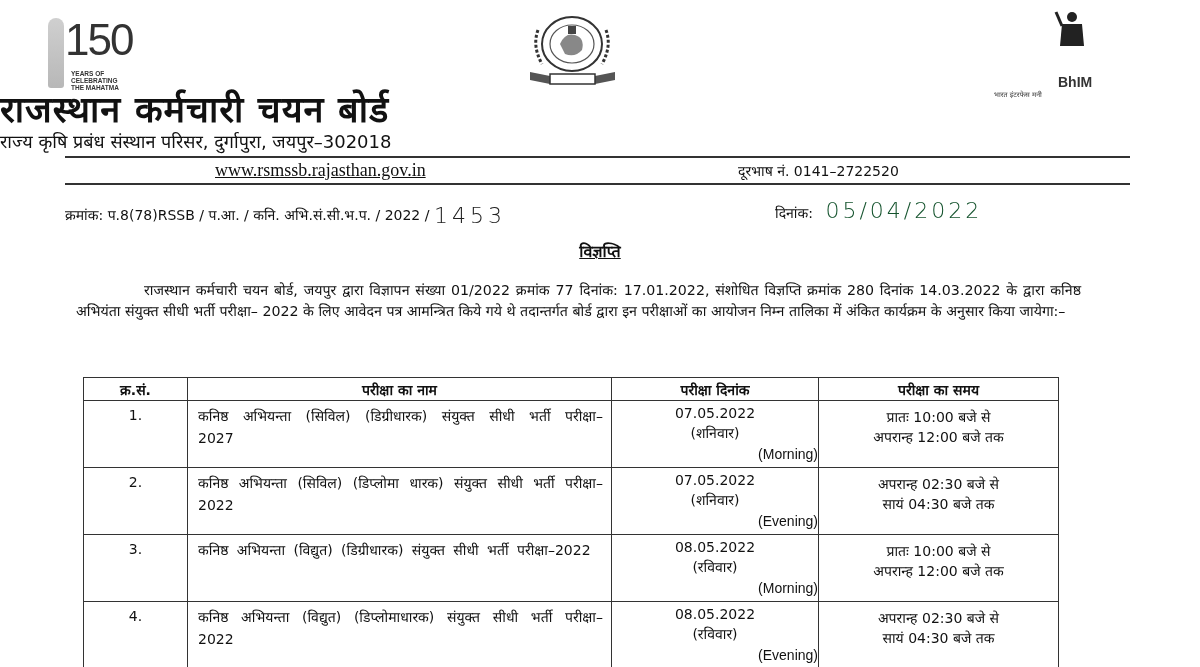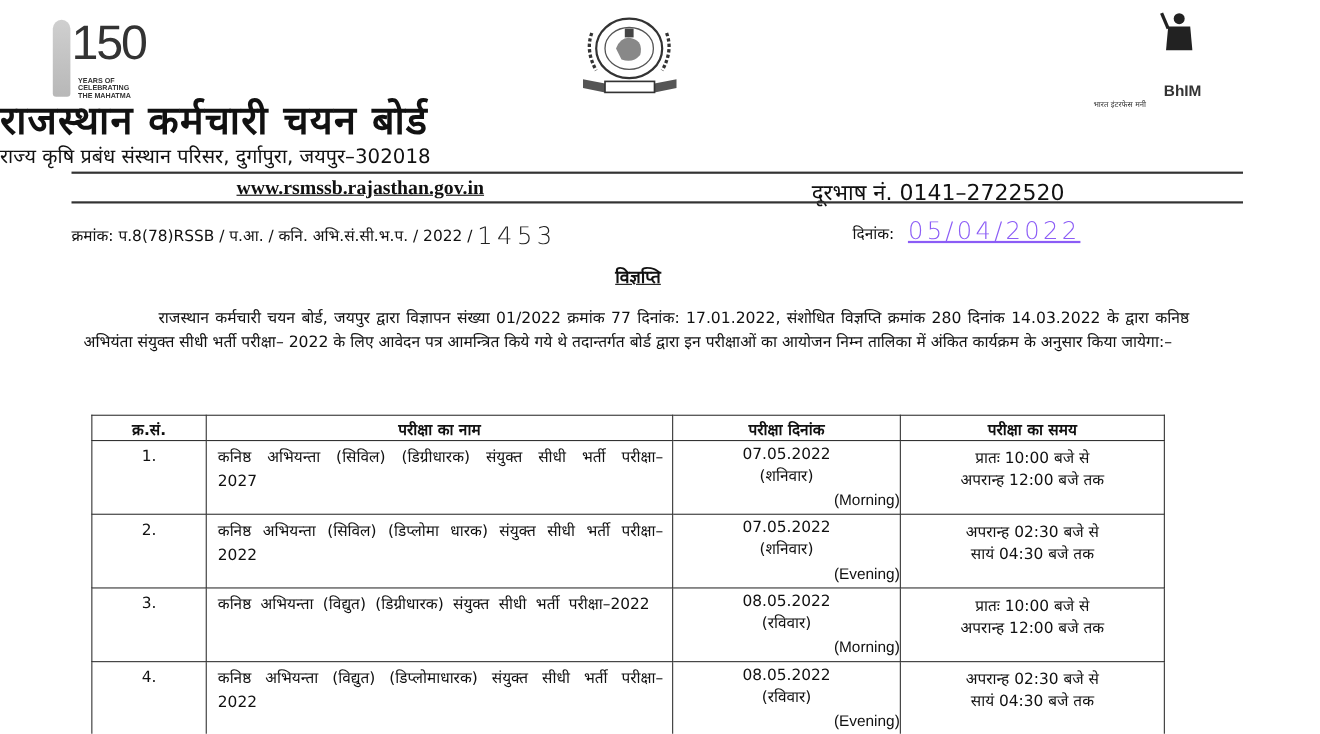--- a/index.html
+++ b/index.html
@@ -23,29 +23,29 @@
   #logo-bhim .en { position:absolute; left:70px; top:64px; font-size:14px; font-weight:bold; color:#333; font-family:"Liberation Sans", sans-serif; }
   #logo-bhim .sub { position:absolute; left:6px; top:80px; font-size:7px; color:#333; }
 
   #org-title { left:0; width:1160px; top:84px; font-size:36px; font-weight:bold; color:#111; letter-spacing:1px; }
   #org-address { left:0; width:1160px; top:129px; font-size:18px; color:#111; }
 
   .rule { position:absolute; left:65px; width:1065px; height:0; border-top:2px solid #333; }
   #rule-top { top:156px; }
   #rule-bottom { top:183px; }
 
-  #website { left:215px; top:160px; font-family:"Liberation Serif", serif; font-weight:bold; font-size:18px; text-decoration:underline; color:#111; }
-  #phone { left:738px; top:161px; font-size:20px; color:#111; }
+  #website { left:215px; top:160px; font-family:"Liberation Serif", serif; font-weight:normal; font-size:18px; text-decoration:underline; color:#111; }
+  #phone { left:738px; top:161px; font-size:14px; color:#111; }
 
   #ref-no { left:65px; top:203px; font-size:14px; color:#111; }
   #ref-no .ref-handwritten { font-family:"DejaVu Sans", sans-serif; font-size:22px; font-weight:300; letter-spacing:4px; vertical-align:-3px; color:#222; }
   #date-line { left:775px; top:198px; font-size:14px; color:#111; }
-  #date-line .handwritten { font-size:22px; font-weight:300; letter-spacing:3px; margin-left:8px; color:#8b5cf6;text-decoration:underline; }
+  #date-line .handwritten { font-size:22px; font-weight:300; letter-spacing:3px; margin-left:8px; color:#14532d; }
 
-  #notice-title { left:0; width:1160px; text-align:center; top:240px; font-size:16px; font-weight:bold; text-decoration:underline; color:#111; }
+  #notice-title { left:0; width:1160px; text-align:center; top:240px; font-size:16px; font-weight:bold; text-decoration:underline; color:#111;padding-left:20px; }
 
   #body-text { left:76px; top:280px; width:1005px; font-size:14.2px; line-height:20.5px; color:#111; text-align:justify; text-indent:68px; }
 
   
   #schedule-table { position:absolute; left:83px; top:377px; width:976px; border-collapse:collapse; font-size:14px; color:#111; }
   #schedule-table td, #schedule-table th { border:1.5px solid #333; padding:0; vertical-align:top; }
   #schedule-table th { height:22px; font-weight:bold; font-size:14px; text-align:center; vertical-align:middle; }
   #schedule-table td.sn { width:103px; text-align:center; padding-top:6px; }
   #schedule-table td.name { width:405px; padding:4px 8px 0 10px; text-align:justify; line-height:22px; word-spacing:4px; }
   #schedule-table td.date { width:206px; text-align:center; line-height:20px; padding-top:2px; }

